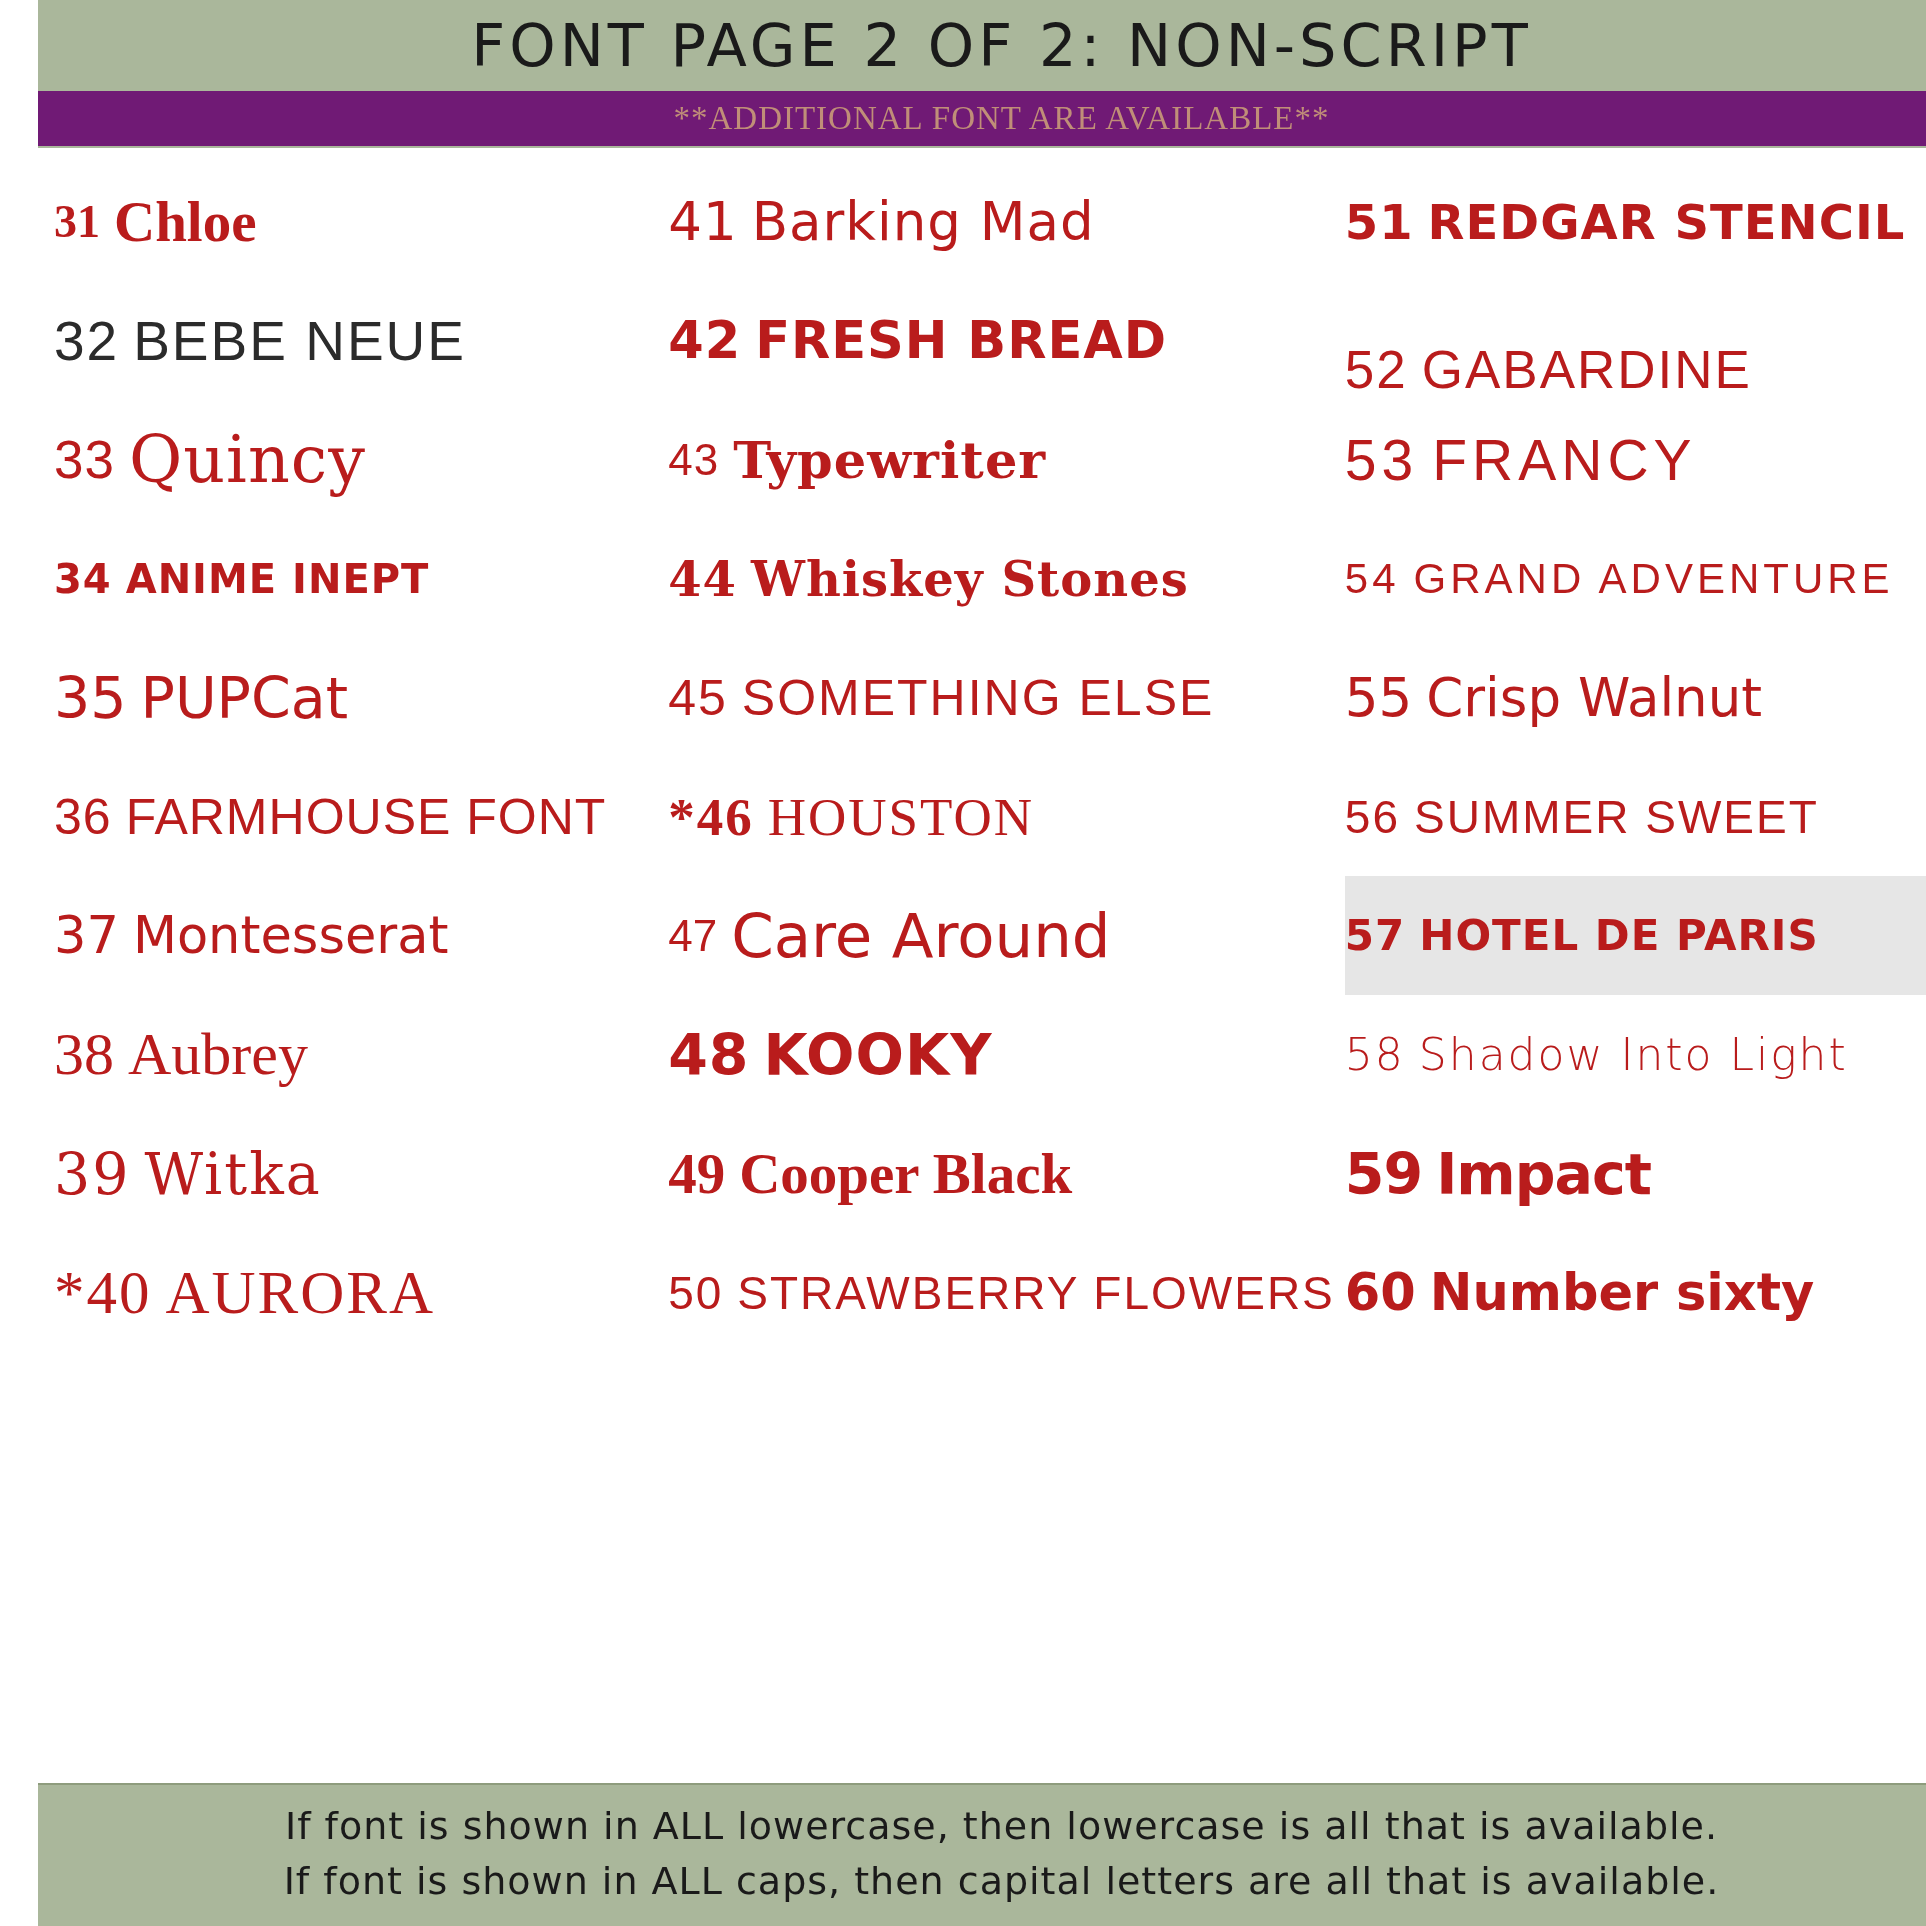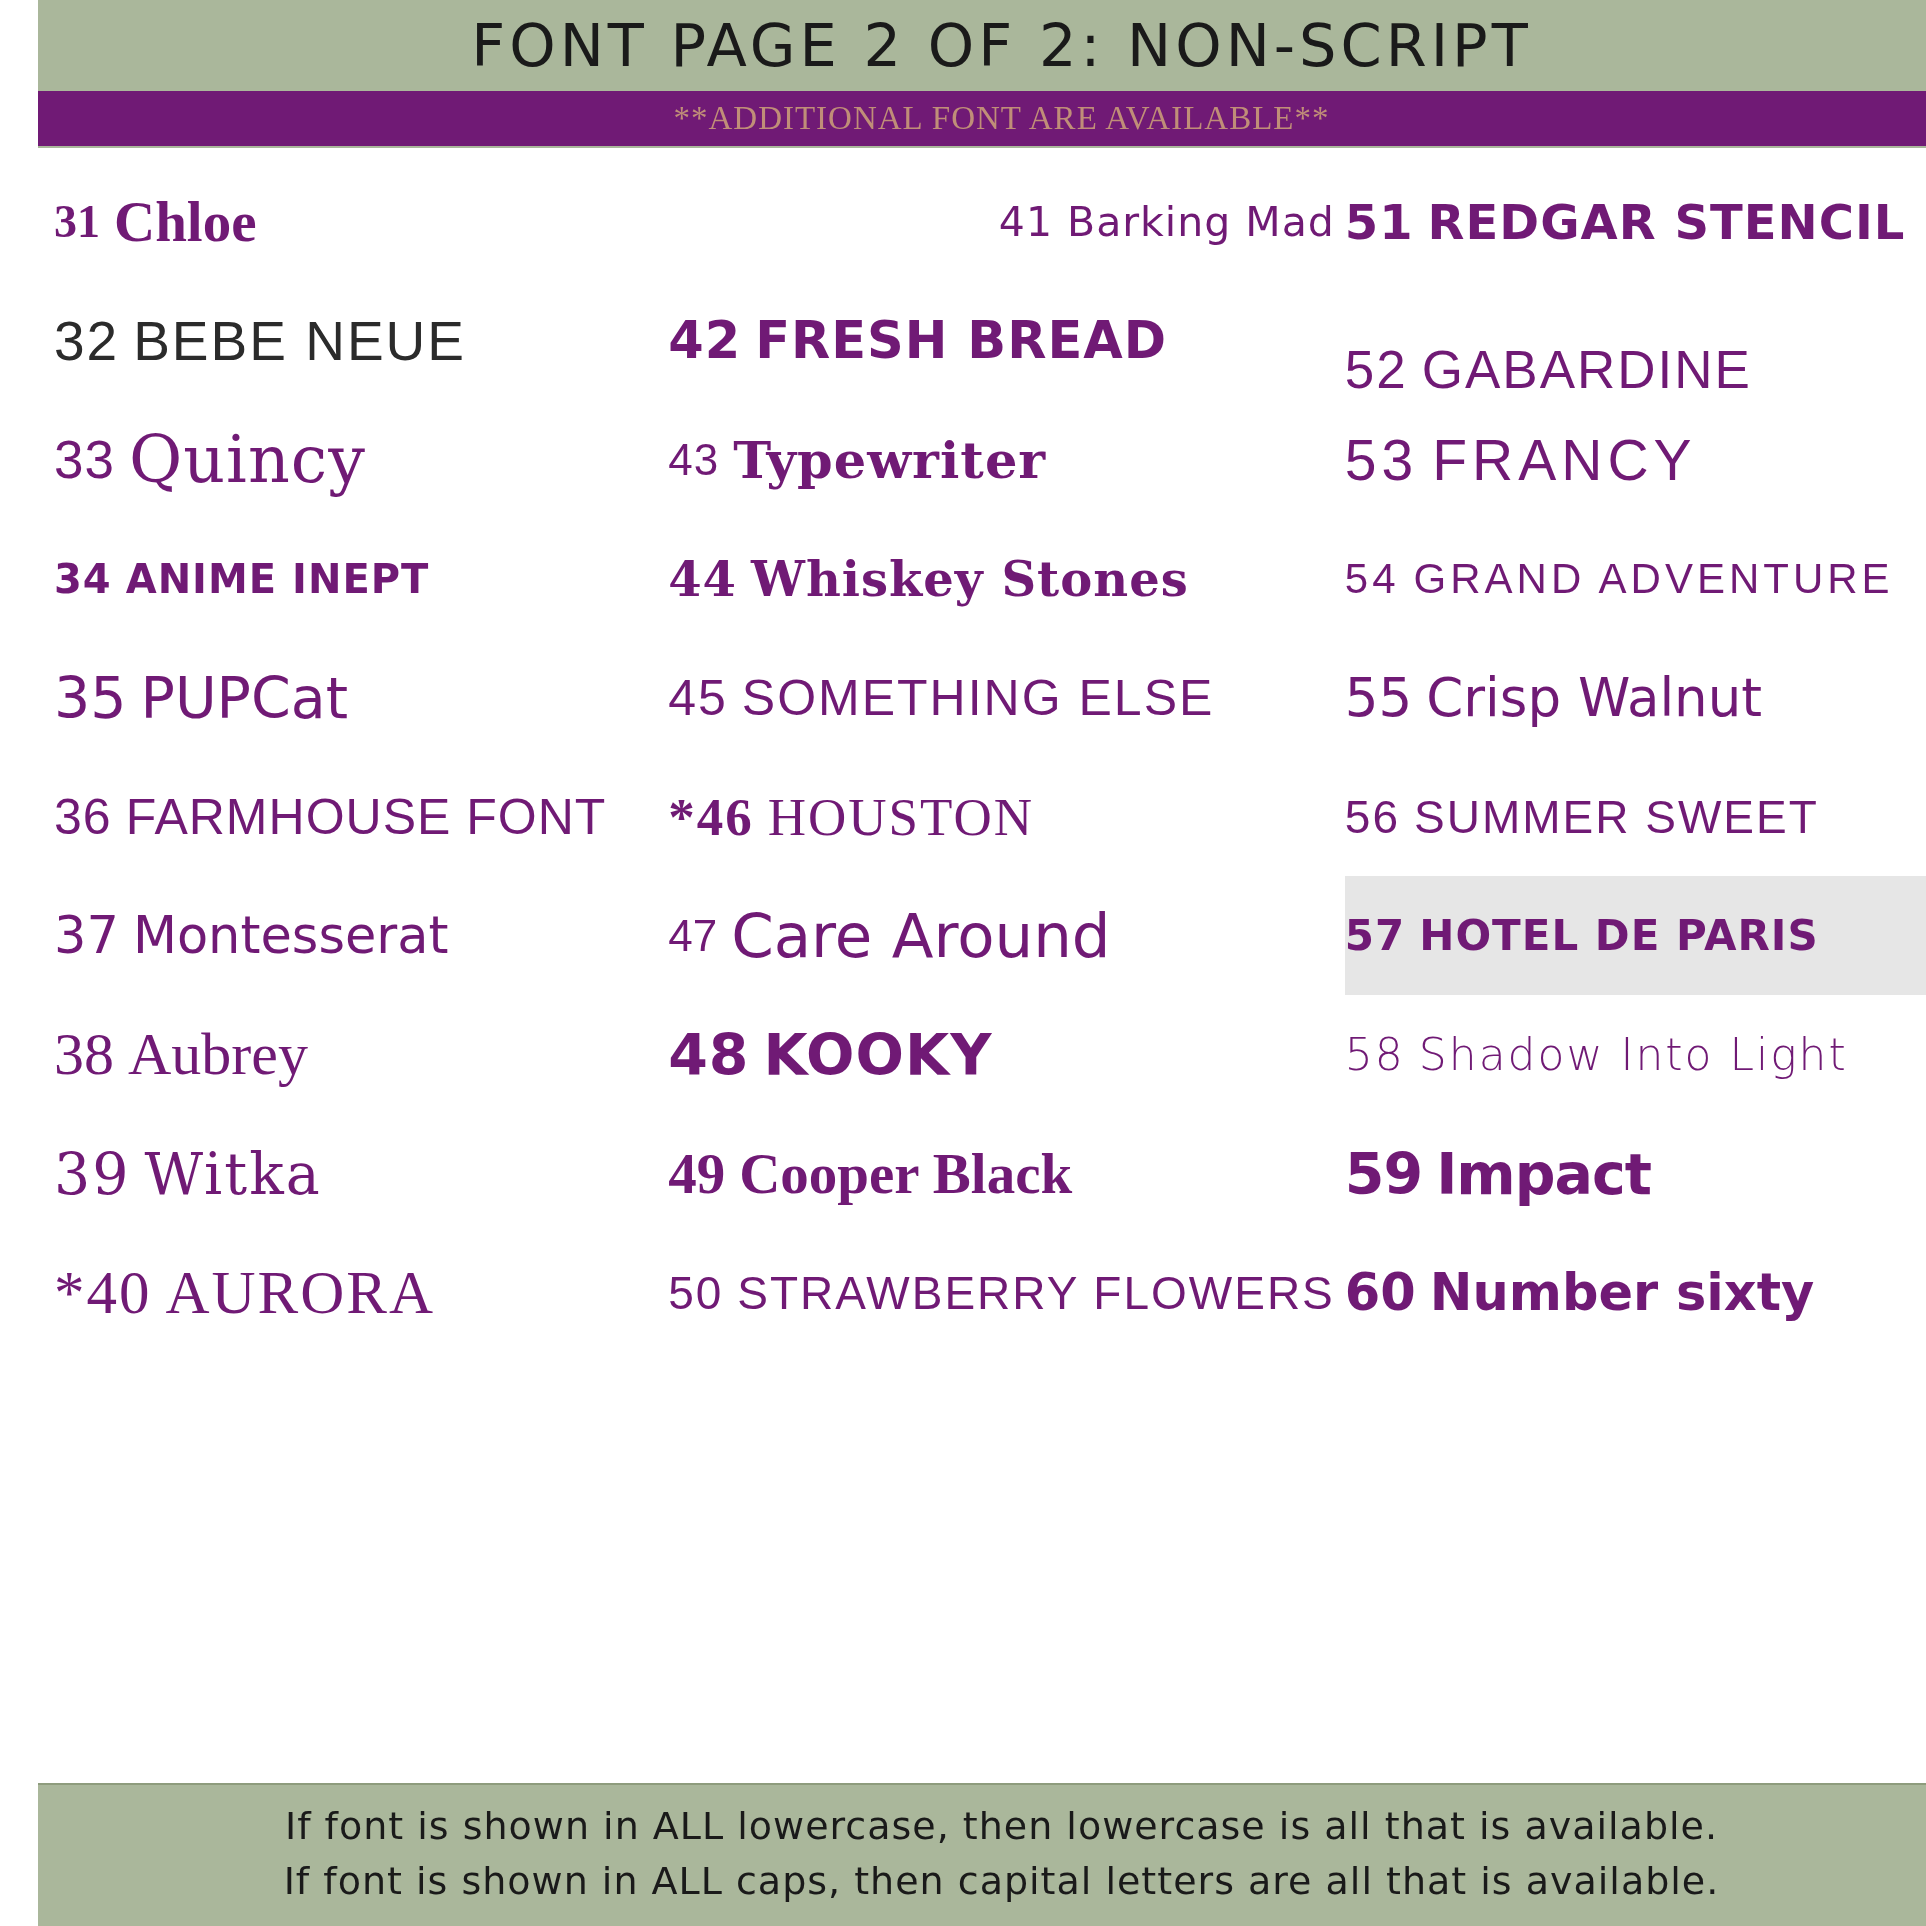--- a/index.html
+++ b/index.html
@@ -67,21 +67,21 @@
   }
   .col {
     display: flex;
     flex-direction: column;
     justify-content: flex-start;
   }
   .entry {
     height: 119px;
     display: flex;
     align-items: center;
-    color: #701a75;
+    color: #b91c1c;
     white-space: nowrap;
     overflow: hidden;
   }
   .entry .num {
     margin-right: 14px;
     flex: 0 0 auto;
   }
   .entry .lbl {
     flex: 0 0 auto;
   }
@@ -95,21 +95,21 @@
   .e33 { font-family: "DejaVu Serif", serif; font-size: 65px; font-weight: 300; letter-spacing: 1px; }
   .e33 .num { font-size: 53px; font-family: "Liberation Sans", sans-serif; }
   .e34 { font-family: "DejaVu Sans", sans-serif; font-size: 40px; font-weight: bold; letter-spacing: 1px; }
   .e35 { font-family: "DejaVu Sans", sans-serif; font-size: 57px; letter-spacing: 0px; }
   .e36 { font-family: "Liberation Sans", sans-serif; font-size: 50px; letter-spacing: 1px; }
   .e37 { font-family: "DejaVu Sans", sans-serif; font-size: 51px; font-weight: 400; letter-spacing: 0px; }
   .e38 { font-family: "Liberation Serif", serif; font-size: 60px; letter-spacing: 0px; }
   .e39 { font-family: "DejaVu Serif", serif; font-size: 57px; font-weight: 300; letter-spacing: 2px; }
   .e40 { font-family: "Liberation Serif", serif; font-size: 61px; letter-spacing: 2px; }
   
-  .e41 { font-family: "DejaVu Sans", sans-serif; font-size: 41px; letter-spacing: 1px; justify-content: flex-end; }
+  .e41 { font-family: "DejaVu Sans", sans-serif; font-size: 53px; letter-spacing: 1px; }
   .e42 { font-family: "DejaVu Sans", sans-serif; font-size: 51px; font-weight: bold; letter-spacing: 1px; }
   .e43 { font-family: "DejaVu Serif", serif; font-size: 51px; font-weight: bold; letter-spacing: 1px; }
   .e43 .num { font-family: "Liberation Sans", sans-serif; font-weight: normal; font-size: 44px; }
   .e44 { font-family: "DejaVu Serif", serif; font-size: 48px; font-weight: bold; letter-spacing: 1px; }
   .e45 { font-family: "Liberation Sans", sans-serif; font-size: 50px; letter-spacing: 2px; }
   .e46 { font-family: "Liberation Serif", serif; font-size: 53px; letter-spacing: 2px; }
   .e46 .num { font-weight: bold; }
   .e47 { font-family: "DejaVu Sans", sans-serif; font-size: 61px; letter-spacing: 0px; }
   .e47 .num { font-size: 44px; font-family: "Liberation Sans", sans-serif; }
   .e48 { font-family: "DejaVu Sans", sans-serif; font-size: 57px; font-weight: bold; letter-spacing: 1px; }

